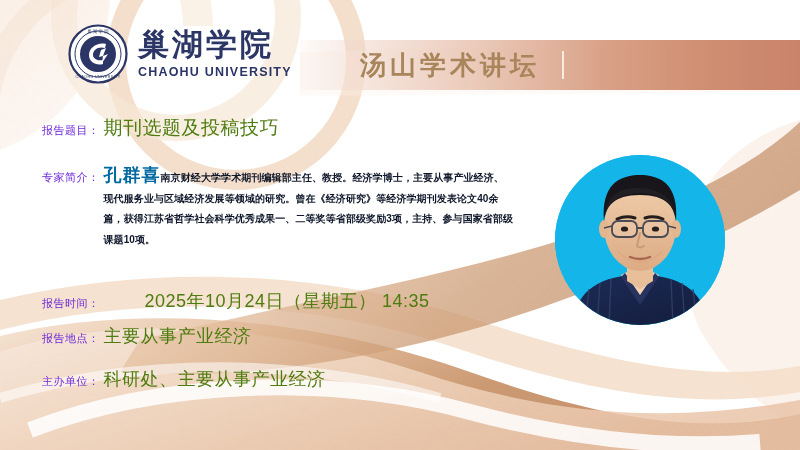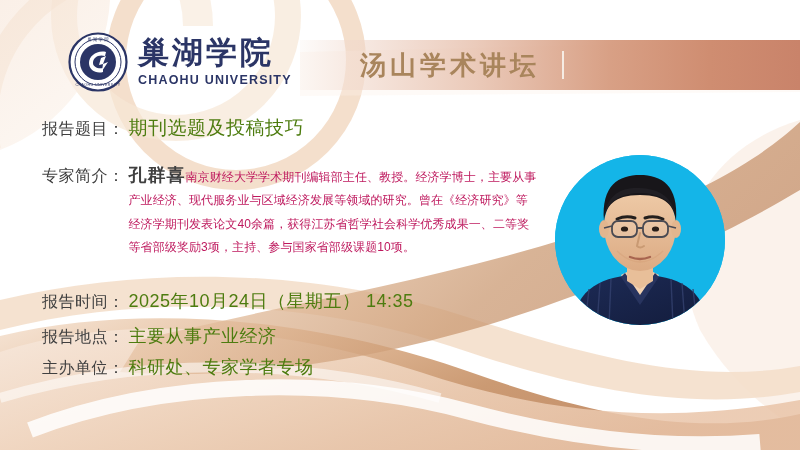--- a/index.html
+++ b/index.html
@@ -28,21 +28,21 @@
 
   
   .header {
     position: absolute;
     left: 0; top: 0;
     width: 800px; height: 105px;
   }
 
   .logo-block {
     position: absolute;
-    left: 68px; top: 32px;
+    left: 68px; top: 24px;
     display: flex;
     align-items: center;
   }
   .logo-seal {
     width: 60px; height: 60px;
     flex: 0 0 60px;
   }
   .logo-names {
     margin-left: 10px;
     display: flex;
@@ -111,22 +111,22 @@
     width: 800px; height: 345px;
   }
 
   .row {
     position: absolute;
     display: flex;
     align-items: baseline;
     white-space: nowrap;
   }
   .label {
-    color: #404040;
-    font-size: 16px;
+    color: #6d28d9;
+    font-size: 11px;
     font-weight: 500;
     letter-spacing: 0.5px;
     flex: 0 0 auto;
   }
   .value {
     color: #4d7c0f;
     font-size: 18px;
     font-weight: 400;
     letter-spacing: 0.5px;
     margin-left: 4px;
@@ -136,36 +136,36 @@
   #row-title .value { font-size: 19px; }
 
   #row-bio { left: 42px; top: 58px; }
   #row-bio .label { line-height: 1.55; }
   .bio-body {
     margin-left: 4px;
     width: 410px;
     white-space: normal;
   }
   .bio-name {
-    color: #404040;
+    color: #0369a1;
     font-size: 18px;
     font-weight: 700;
     letter-spacing: 1px;
   }
   .bio-text {
-    color: #be185d;
-    font-size: 12px;
-    font-weight: 400;
+    color: #0f172a;
+    font-size: 10px;
+    font-weight: 700;
     line-height: 1.95;
     letter-spacing: 0.1px;
   }
 
-  #row-time  { left: 42px; top: 184px; }
+  #row-time  { left: 42px; top: 184px; gap: 41px; }
   #row-place { left: 42px; top: 219px; }
-  #row-host  { left: 42px; top: 250px; }
+  #row-host  { left: 42px; top: 262px; }
 
   
   .portrait {
     position: absolute;
     left: 555px; top: 155px;
     width: 170px; height: 170px;
     border-radius: 50%;
     overflow: hidden;
     background: #14b5e8;
   }
@@ -279,21 +279,21 @@
       <span class="value">2025年10月24日（星期五） 14:35</span>
     </div>
 
     <div class="row" id="row-place">
       <span class="label">报告地点：</span>
       <span class="value">主要从事产业经济</span>
     </div>
 
     <div class="row" id="row-host">
       <span class="label">主办单位：</span>
-      <span class="value">科研处、专家学者专场</span>
+      <span class="value">科研处、主要从事产业经济</span>
     </div>
   </div>
 
   <div class="portrait">
     <svg width="170" height="170" viewBox="0 0 170 170" xmlns="http://www.w3.org/2000/svg">
       <defs>
         <linearGradient id="skin" x1="0" y1="0" x2="0" y2="1">
           <stop offset="0%" stop-color="#f0cdaa"></stop>
           <stop offset="100%" stop-color="#dcab84"></stop>
         </linearGradient>

